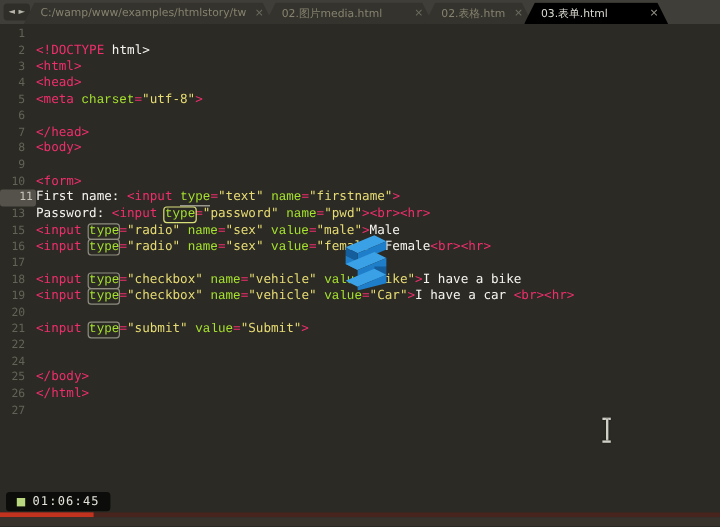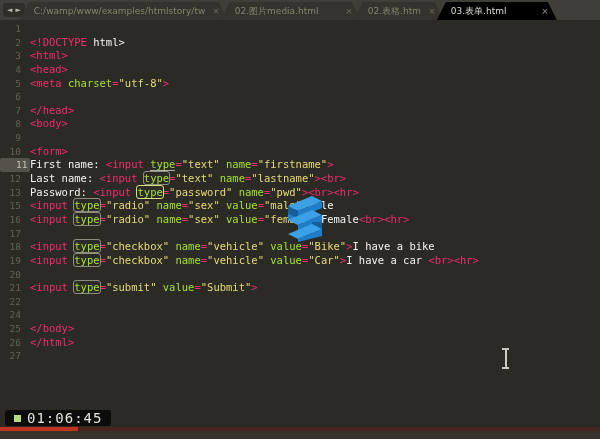--- a/index.html
+++ b/index.html
@@ -36,41 +36,41 @@
   
   .editor{ position:absolute; top:21px; left:0; right:0; height:386px; padding-top:1px; }
   .line{ display:flex; height:13.65px; line-height:13.6px; font-size:10.5px; }
   .num{
     flex:none; width:30px; text-align:right; padding-right:9px;
     color:#636257; font-size:9.5px;
   }
   .num-hl{ background:#54524a; border-radius:2px; color:#c8c6ba;padding-left:16px; }
   .codeline{ white-space:pre; color:#f5f4ef; }
   .tk-tag{ color:#ef2e6e;text-align:center; }
-  .tk-attr{ color:#a6e22e; }
+  .tk-attr{ color:#a6e22e;font-family:Liberation Mono, monospace; }
   .tk-str{ color:#e6db74; }
   .tk-plain{ color:#f5f4ef; }
   .m-box{ outline:1px solid #8f8d80; border-radius:2px; }
   .m-boxcur{ outline:1px solid #d9e07a; border-radius:2px; }
   .m-underline{ border-bottom:1px solid #b5b3a6; }
   
   .watermark{ position:absolute; left:280px; top:192px; width:50px; height:50px; }
   
   .ibeam{ position:absolute; left:501px; top:347px; width:9px; height:23px; }
   .ibeam .stem{ position:absolute; left:3.5px; top:2px; width:2px; height:19px; background:#cfcfc6; box-shadow:0 0 1px #111; }
   .ibeam .cap{ position:absolute; left:1px; width:7px; height:2px; background:#cfcfc6; box-shadow:0 0 1px #111; }
   .ibeam .cap.top{ top:1px; } .ibeam .cap.bot{ bottom:1px; }
   
   .recpill{
     position:absolute; left:5px; top:410px; height:16px; padding:0 9px;
     background:#0c0c0a; border-radius:3px;
     display:flex; align-items:center; gap:6px;
   }
   .recdot{ width:7px; height:7px; background:#b9d77e; flex:none; }
-  .rectime{ color:#e4e3da; font-size:14px; letter-spacing:1px; font-family:"DejaVu Sans Mono", monospace; }
+  .rectime{ color:#e4e3da; font-size:10px; letter-spacing:1px; font-family:"DejaVu Sans Mono", monospace; }
   
   .progress{ position:absolute; left:0; right:0; top:427px; height:4px; background:#47241d; }
   .progress .fill{ height:100%; width:78px; background:#c2331f; }
   .bottomstrip{ position:absolute; left:0; right:0; top:431px; height:8px; background:#37322c; }
 </style>
 </head>
 <body>
 
 <div class="screen">
 
@@ -133,24 +133,20 @@
         <span class="num">9</span>
         <span class="codeline"></span>
       </div>
       <div class="line">
         <span class="num">10</span>
         <span class="codeline"><span class="tk-tag">&lt;form&gt;</span></span>
       </div>
       <div class="line">
         <span class="num num-hl">11</span>
         <span class="codeline"><span class="tk-plain">First name: </span><span class="tk-tag">&lt;input </span><span class="tk-attr m-underline">type</span><span class="tk-tag">=</span><span class="tk-str">"text"</span><span class="tk-plain"> </span><span class="tk-attr">name</span><span class="tk-tag">=</span><span class="tk-str">"firstname"</span><span class="tk-tag">&gt;</span></span>
-      </div>
-      <div class="line">
-        <span class="num">12</span>
-        <span class="codeline"><span class="tk-plain">Last name: </span><span class="tk-tag">&lt;input </span><span class="tk-attr m-box">type</span><span class="tk-tag">=</span><span class="tk-str">"text"</span><span class="tk-plain"> </span><span class="tk-attr">name</span><span class="tk-tag">=</span><span class="tk-str">"lastname"</span><span class="tk-tag">&gt;&lt;br&gt;</span></span>
       </div>
       <div class="line">
         <span class="num">13</span>
         <span class="codeline"><span class="tk-plain">Password: </span><span class="tk-tag">&lt;input </span><span class="tk-attr m-boxcur">type</span><span class="tk-tag">=</span><span class="tk-str">"password"</span><span class="tk-plain"> </span><span class="tk-attr">name</span><span class="tk-tag">=</span><span class="tk-str">"pwd"</span><span class="tk-tag">&gt;&lt;br&gt;&lt;hr&gt;</span></span>
       </div>
       <div class="line">
         <span class="num">15</span>
         <span class="codeline"><span class="tk-tag">&lt;input </span><span class="tk-attr m-box">type</span><span class="tk-tag">=</span><span class="tk-str">"radio"</span><span class="tk-plain"> </span><span class="tk-attr">name</span><span class="tk-tag">=</span><span class="tk-str">"sex"</span><span class="tk-plain"> </span><span class="tk-attr">value</span><span class="tk-tag">=</span><span class="tk-str">"male"</span><span class="tk-tag">&gt;</span><span class="tk-plain">Male</span></span>
       </div>
       <div class="line">

